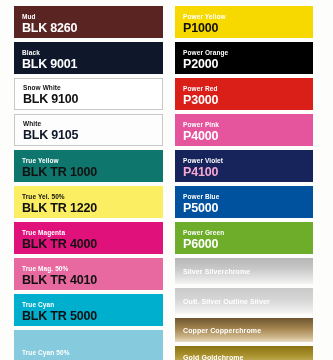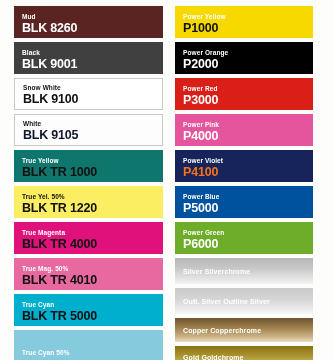--- a/index.html
+++ b/index.html
@@ -80,21 +80,21 @@
 <body>
 
 <div id="chart">
   <div class="column" id="col-left">
       <div class="swatch" style="position: absolute; left: 0px; top: 6px; width: 100%; height: 32px; background: rgb(90, 36, 35);">
         <div class="labels">
           <span class="name" style="color: rgb(255, 255, 255);">Mud</span>
           <span class="code" style="color: rgb(255, 255, 255);">BLK 8260</span>
         </div>
       </div>
-      <div class="swatch" style="position: absolute; left: 0px; top: 42px; width: 100%; height: 32px; background: #404040;">
+      <div class="swatch" style="position: absolute; left: 0px; top: 42px; width: 100%; height: 32px; background: #0f172a;">
         <div class="labels">
           <span class="name" style="color: rgb(255, 255, 255);">Black</span>
           <span class="code" style="color: rgb(255, 255, 255);">BLK 9001</span>
         </div>
       </div>
       <div class="swatch bordered" style="position: absolute; left: 0px; top: 78px; width: 100%; height: 32px; background: rgb(255, 255, 255);">
         <div class="labels">
           <span class="name" style="color: rgb(17, 17, 17);">Snow White</span>
           <span class="code" style="color: rgb(17, 17, 17);">BLK 9100</span>
         </div>
@@ -162,21 +162,21 @@
       </div>
       <div class="swatch" style="position: absolute; left: 0px; top: 114px; width: 100%; height: 32px; background: rgb(228, 85, 158);">
         <div class="labels">
           <span class="name" style="color: rgb(255, 255, 255);">Power Pink</span>
           <span class="code" style="color: rgb(255, 255, 255);">P4000</span>
         </div>
       </div>
       <div class="swatch" style="position: absolute; left: 0px; top: 150px; width: 100%; height: 32px; background: rgb(23, 35, 91);">
         <div class="labels">
           <span class="name" style="color: rgb(255, 255, 255);">Power Violet</span>
-          <span class="code" style="color: #f97316;">P4100</span>
+          <span class="code" style="color: #f9a8d4;">P4100</span>
         </div>
       </div>
       <div class="swatch" style="position: absolute; left: 0px; top: 186px; width: 100%; height: 32px; background: rgb(0, 82, 158);">
         <div class="labels">
           <span class="name" style="color: rgb(255, 255, 255);">Power Blue</span>
           <span class="code" style="color: rgb(255, 255, 255);">P5000</span>
         </div>
       </div>
       <div class="swatch" style="position: absolute; left: 0px; top: 222px; width: 100%; height: 32px; background: rgb(109, 173, 42);">
         <div class="labels">

